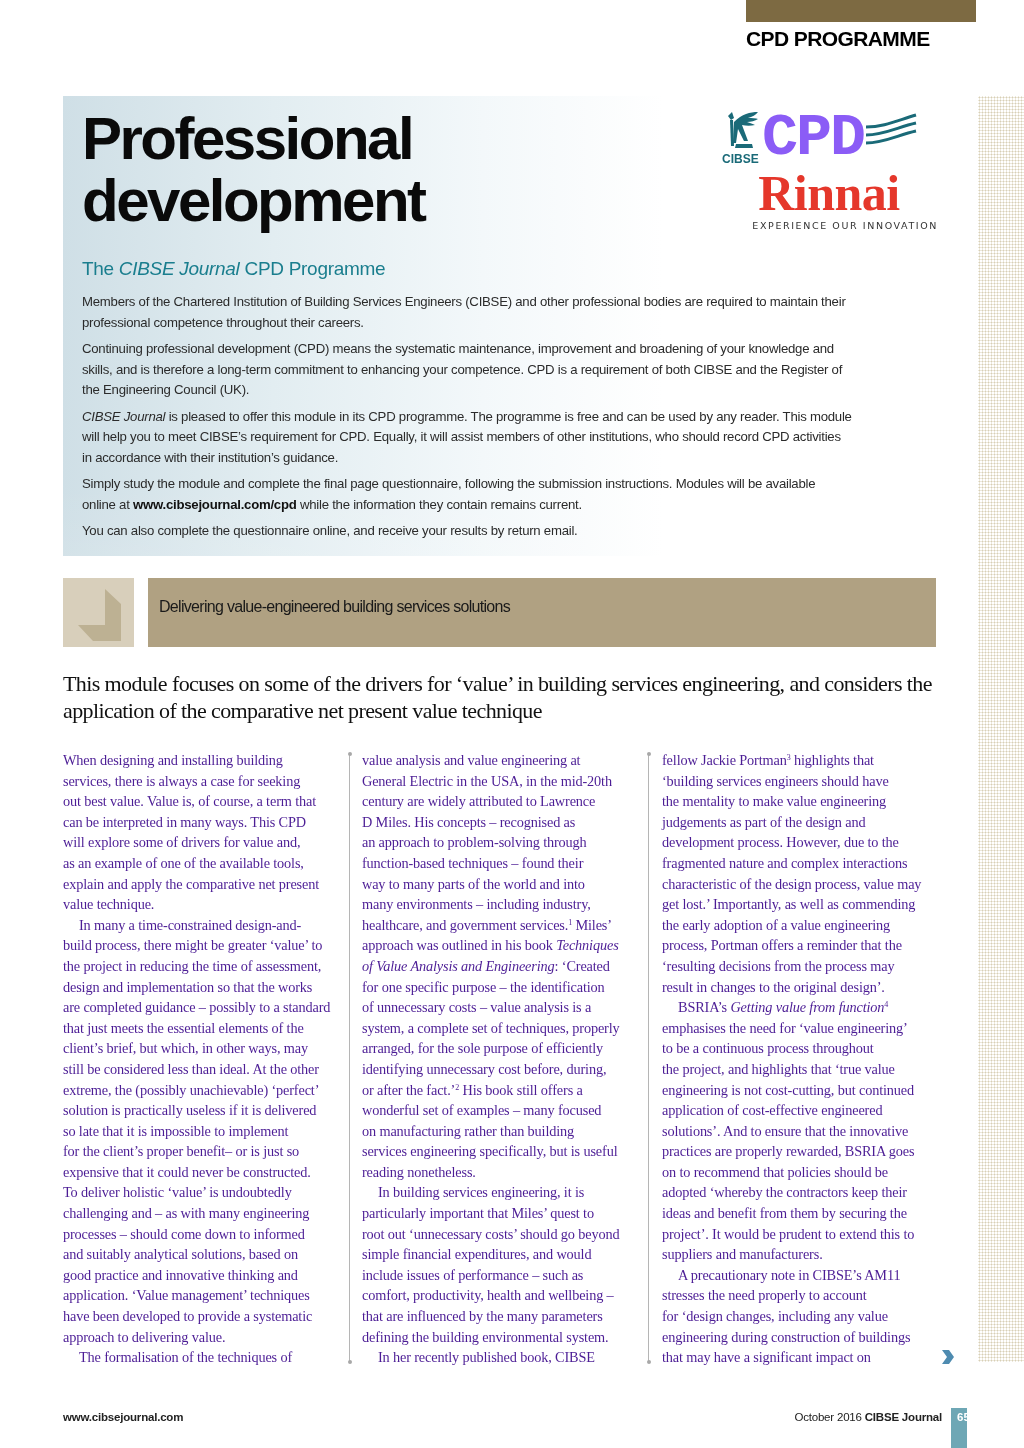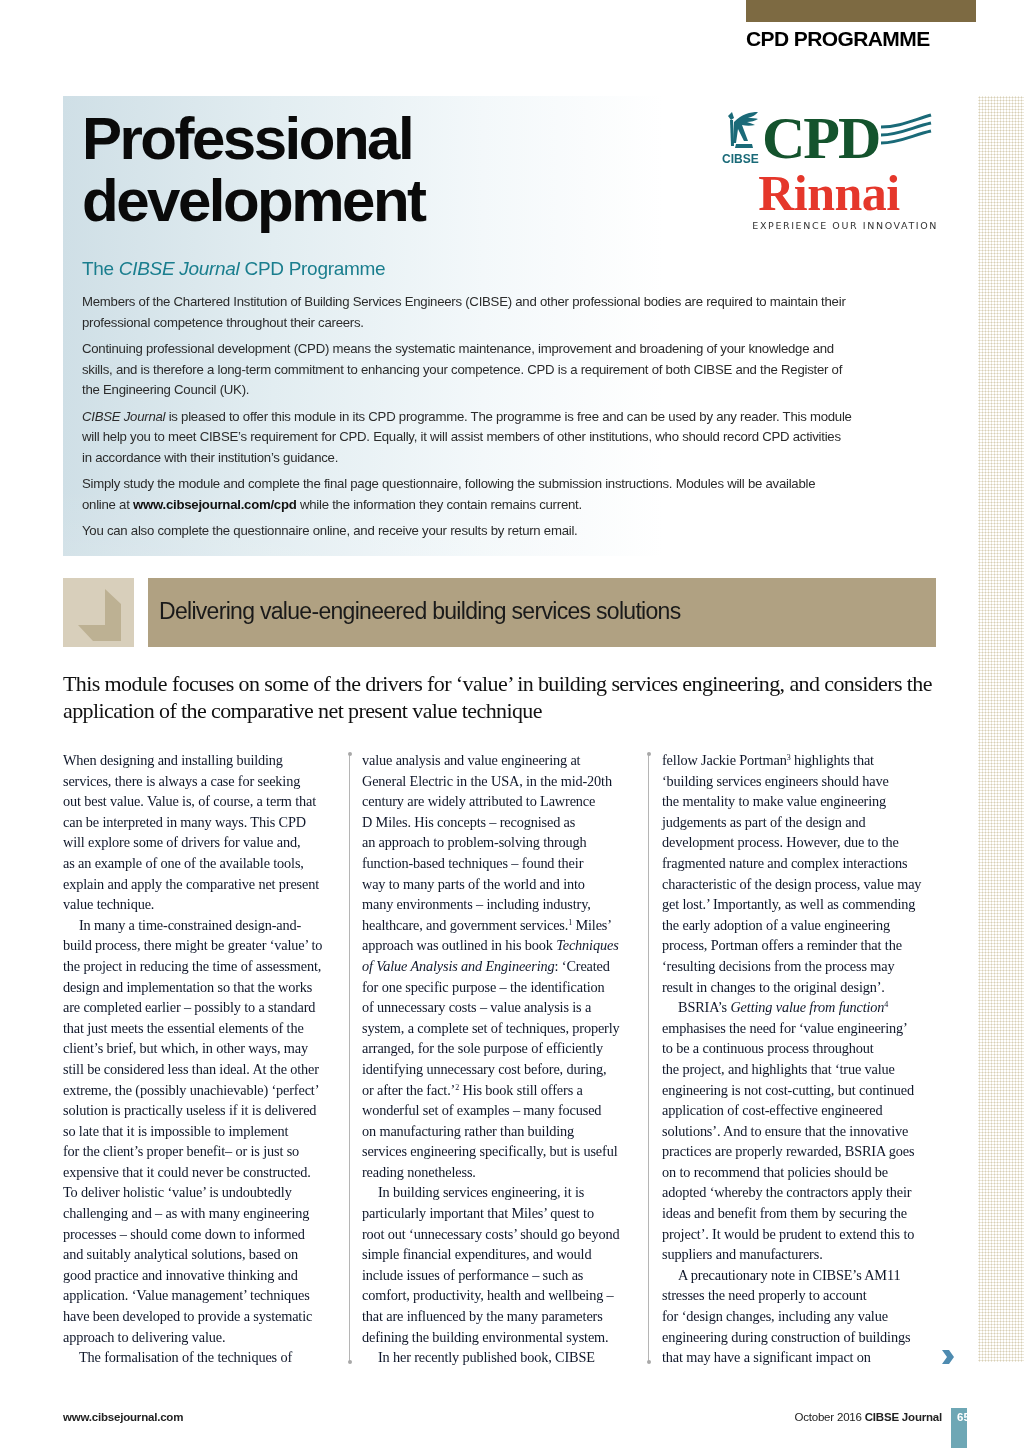--- a/index.html
+++ b/index.html
@@ -28,43 +28,43 @@
       background: linear-gradient(90deg, #cfdfe6 0%, #e2edf1 35%, #f3f8fa 70%, #ffffff 100%); }
     .intro-panel-fade { position: absolute; left: 63px; top: 96px; width: 600px; height: 460px;
       background: linear-gradient(180deg, rgba(255,255,255,0) 0%, rgba(255,255,255,0) 85%, rgba(255,255,255,0.1) 100%); }
 
     .main-title { position: absolute; left: 82px; top: 108px; font-family: "Liberation Sans", sans-serif; font-weight: 700; font-size: 60px; line-height: 62px; letter-spacing: -2.5px; color: #0a0a0a; }
 
     .logos { position: absolute; left: 722px; top: 104px; width: 216px; }
     .cibse-cpd { display: flex; align-items: flex-end; height: 62px; }
     .cibse-mark { width: 38px; height: 58px; position: relative; }
     .cibse-mark svg { width: 38px; height: 58px; }
-    .cpd-text { font-family: Liberation Serif, serif; font-weight: 700; font-size: 60px; line-height: 56px; color: #14532d; letter-spacing: -2px; margin-left: 2px; }
+    .cpd-text { font-family: Liberation Mono, monospace; font-weight: 700; font-size: 60px; line-height: 56px; color: #8b5cf6; letter-spacing: -2px; margin-left: 2px; }
     .cpd-waves { width: 52px; height: 44px; margin-left: 2px; align-self: center; }
     .rinnai { font-family: "Liberation Serif", serif; font-weight: 700; font-size: 50px; line-height: 50px; color: #e5372b; text-align: center; margin-top: 2px; letter-spacing: -0.5px; padding-right: 2px; }
     .rinnai-tag { font-family: "DejaVu Sans", sans-serif; font-size: 9.5px; letter-spacing: 1.6px; color: #333; text-align: right; margin-top: 2px; }
 
     .intro-heading { position: absolute; left: 82px; top: 258px; font-family: "Liberation Sans", sans-serif; font-size: 19px; color: #1a7e8e; letter-spacing: -0.3px; }
     .intro-heading i { font-style: italic; }
 
     .intro-body { position: absolute; left: 82px; top: 292px; width: 770px; font-family: "Liberation Sans", sans-serif; font-size: 13.2px; line-height: 20.5px; color: #2b2b2b; letter-spacing: -0.25px; }
     .intro-body p { margin-bottom: 6px; }
     .intro-body i { font-style: italic; }
     .intro-body b { font-weight: 700; color: #111; }
 
     
     .banner-icon { position: absolute; left: 63px; top: 578px; width: 71px; height: 69px; background: #d8cfbb; }
     .banner-icon svg { width: 71px; height: 69px; display: block; }
     .banner { position: absolute; left: 148px; top: 578px; width: 788px; height: 69px; background: #b0a182; }
-    .banner-text { position: absolute; left: 11px; top: 20px; font-family: "Liberation Sans", sans-serif; font-size: 23px; color: #1a1a1a; letter-spacing: -0.7px; white-space: nowrap; }
+    .banner-text { position: absolute; left: 11px; top: 20px; font-family: "Liberation Sans", sans-serif; font-size: 16px; color: #1a1a1a; letter-spacing: -0.7px; white-space: nowrap; }
 
     .standfirst { position: absolute; left: 63px; top: 670px; width: 880px; font-family: "Liberation Serif", serif; font-size: 22px; line-height: 27px; color: #111; letter-spacing: -0.6px; }
 
     
-    .col { position: absolute; top: 750px; font-family: "Liberation Serif", serif; font-size: 14.3px; line-height: 20.6px; color: #0f172a; letter-spacing: -0.15px; }
+    .col { position: absolute; top: 750px; font-family: "Liberation Serif", serif; font-size: 14.3px; line-height: 20.6px; color: #4c1d95; letter-spacing: -0.15px; }
     .col .ln { white-space: nowrap; height: 20.6px; }
     .col .ind { padding-left: 16px; }
     .col i { font-style: italic; }
     .col sup { font-size: 8px; vertical-align: 5px; line-height: 0; }
     .col-1 { left: 63px; width: 272px; }
     .col-2 { left: 362px; width: 272px; }
     .col-3 { left: 662px; width: 276px; }
 
     .divider { position: absolute; width: 1px; background: #b5b5b5; }
     .divider::before, .divider::after { content: ""; position: absolute; left: -1.5px; width: 4px; height: 4px; border-radius: 50%; background: #a8a8a8; }
@@ -154,21 +154,21 @@
     <div class="ln">out best value. Value is, of course, a term that</div>
     <div class="ln">can be interpreted in many ways. This CPD</div>
     <div class="ln">will explore some of drivers for value and,</div>
     <div class="ln">as an example of one of the available tools,</div>
     <div class="ln">explain and apply the comparative net present</div>
     <div class="ln">value technique.</div>
     <div class="ln ind">In many a time-constrained design-and-</div>
     <div class="ln">build process, there might be greater ‘value’ to</div>
     <div class="ln">the project in reducing the time of assessment,</div>
     <div class="ln">design and implementation so that the works</div>
-    <div class="ln">are completed earlier – possibly to a standard</div>
+    <div class="ln">are completed guidance – possibly to a standard</div>
     <div class="ln">that just meets the essential elements of the</div>
     <div class="ln">client’s brief, but which, in other ways, may</div>
     <div class="ln">still be considered less than ideal. At the other</div>
     <div class="ln">extreme, the (possibly unachievable) ‘perfect’</div>
     <div class="ln">solution is practically useless if it is delivered</div>
     <div class="ln">so late that it is impossible to implement</div>
     <div class="ln">for the client’s proper benefit– or is just so</div>
     <div class="ln">expensive that it could never be constructed.</div>
     <div class="ln">To deliver holistic ‘value’ is undoubtedly</div>
     <div class="ln">challenging and – as with many engineering</div>
@@ -229,21 +229,21 @@
     <div class="ln">result in changes to the original design’.</div>
     <div class="ln ind">BSRIA’s <i>Getting value from function</i><sup>4</sup></div>
     <div class="ln">emphasises the need for ‘value engineering’</div>
     <div class="ln">to be a continuous process throughout</div>
     <div class="ln">the project, and highlights that ‘true value</div>
     <div class="ln">engineering is not cost-cutting, but continued</div>
     <div class="ln">application of cost-effective engineered</div>
     <div class="ln">solutions’. And to ensure that the innovative</div>
     <div class="ln">practices are properly rewarded, BSRIA goes</div>
     <div class="ln">on to recommend that policies should be</div>
-    <div class="ln">adopted ‘whereby the contractors apply their</div>
+    <div class="ln">adopted ‘whereby the contractors keep their</div>
     <div class="ln">ideas and benefit from them by securing the</div>
     <div class="ln">project’. It would be prudent to extend this to</div>
     <div class="ln">suppliers and manufacturers.</div>
     <div class="ln ind">A precautionary note in CIBSE’s AM11</div>
     <div class="ln">stresses the need properly to account</div>
     <div class="ln">for ‘design changes, including any value</div>
     <div class="ln">engineering during construction of buildings</div>
     <div class="ln">that may have a significant impact on</div>
   </div>
 

